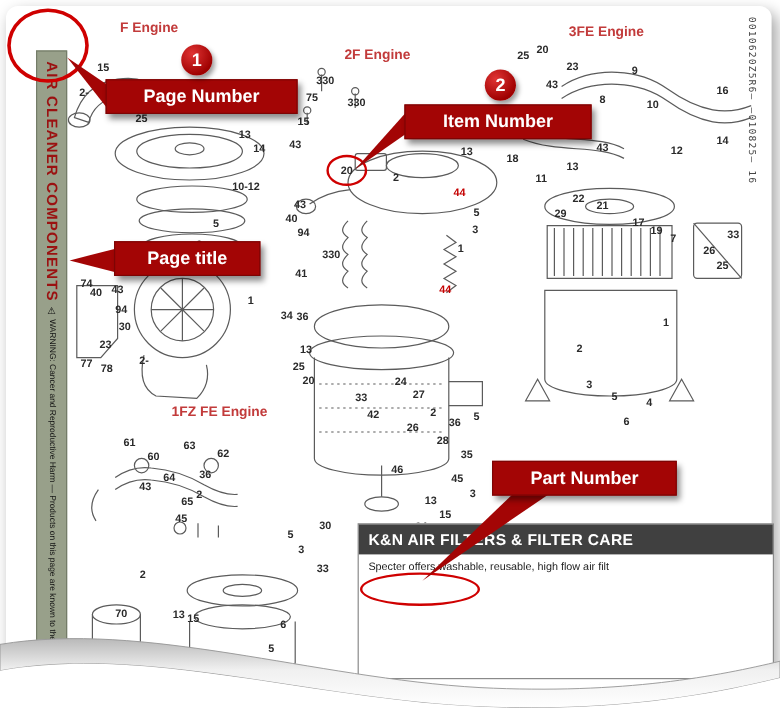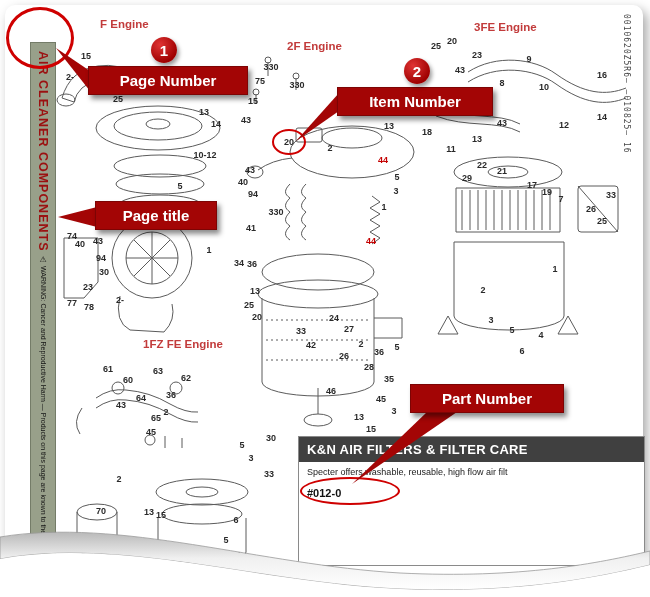--- a/index.html
+++ b/index.html
@@ -250,21 +250,20 @@
     <span class="v-text sb-warn"><span class="warn-icon">⚠</span> <span>WARNING: Cancer and Reproductive Harm — Products on this page are known to the St</span></span>
   </aside>
 
 
   <div class="edgecode">0010620Z5R6—   —010825—  16</div>
 
   <section class="kn-panel">
     <div class="kn-header">K&amp;N AIR FILTERS &amp; FILTER CARE</div>
     <div class="kn-intro">Specter offers washable, reusable, high flow air filt</div>
     <div>
-        <div class="kn-row"><span class="kn-part">#012-0</span><span class="kn-desc"></span></div>
       </div>
   </section>
 
   <div class="redellipse" style="left:6px;top:7px;width:62px;height:56px;"></div>
   <div class="redellipse" style="left:272px;top:129px;width:30px;height:22px;border-width:2.5px;">
     <span class="plabel" style="left:50%;top:50%;">20</span>
   </div>
   <div class="redellipse" style="left:300px;top:477px;width:96px;height:24px;border-width:2.5px;"></div>
 
   <svg class="ann" width="650" height="597">

